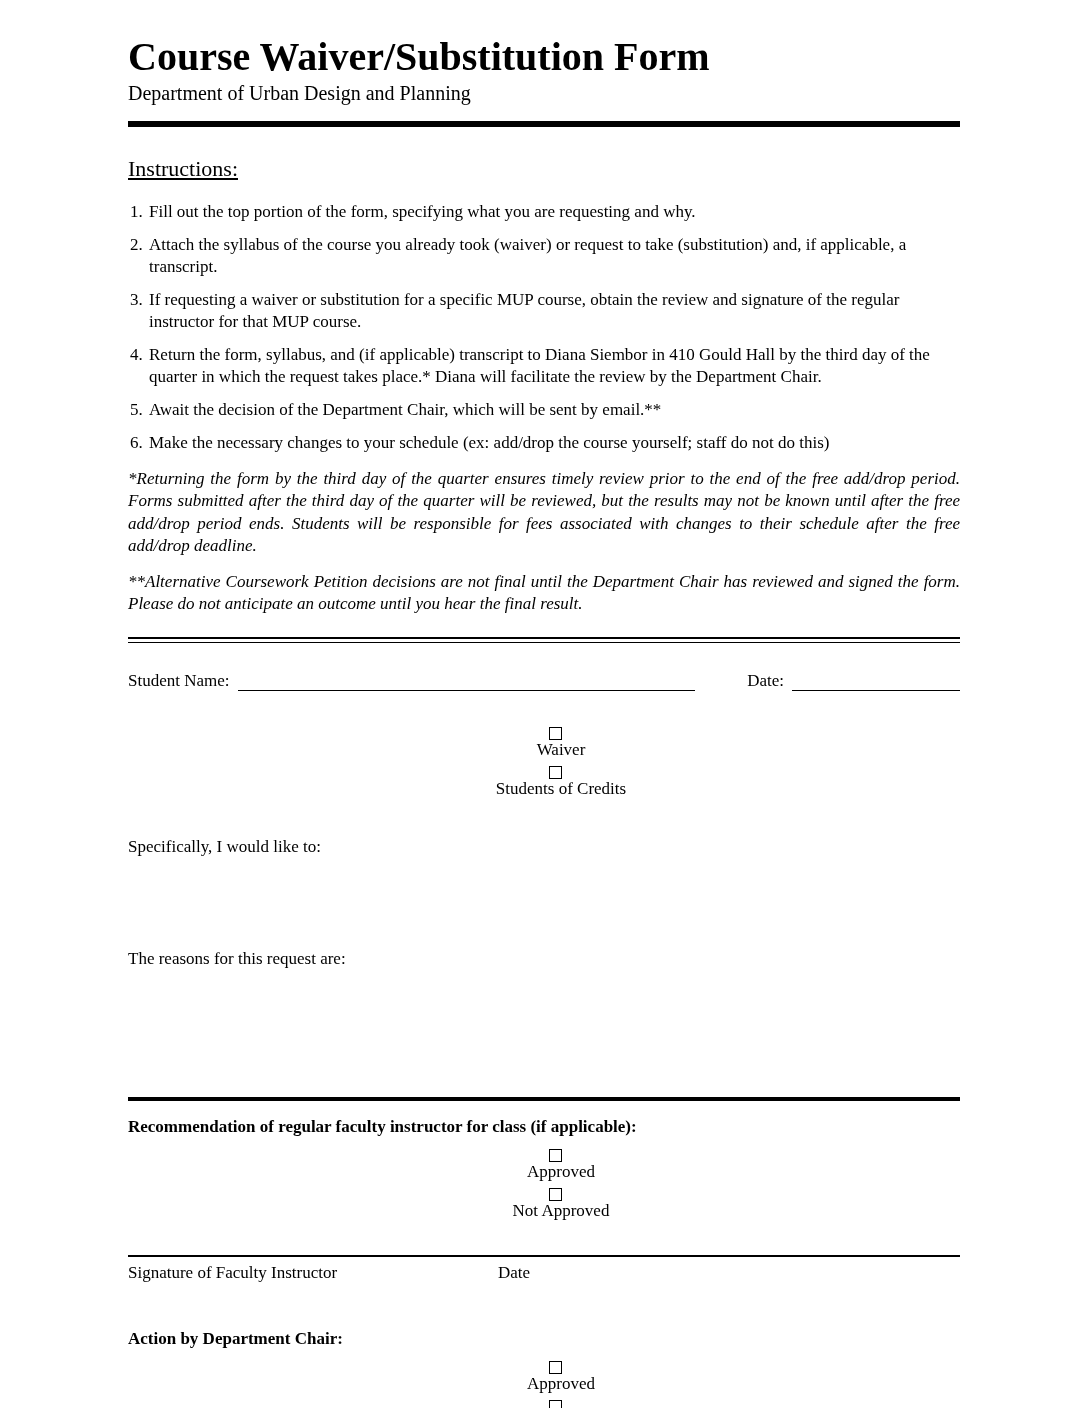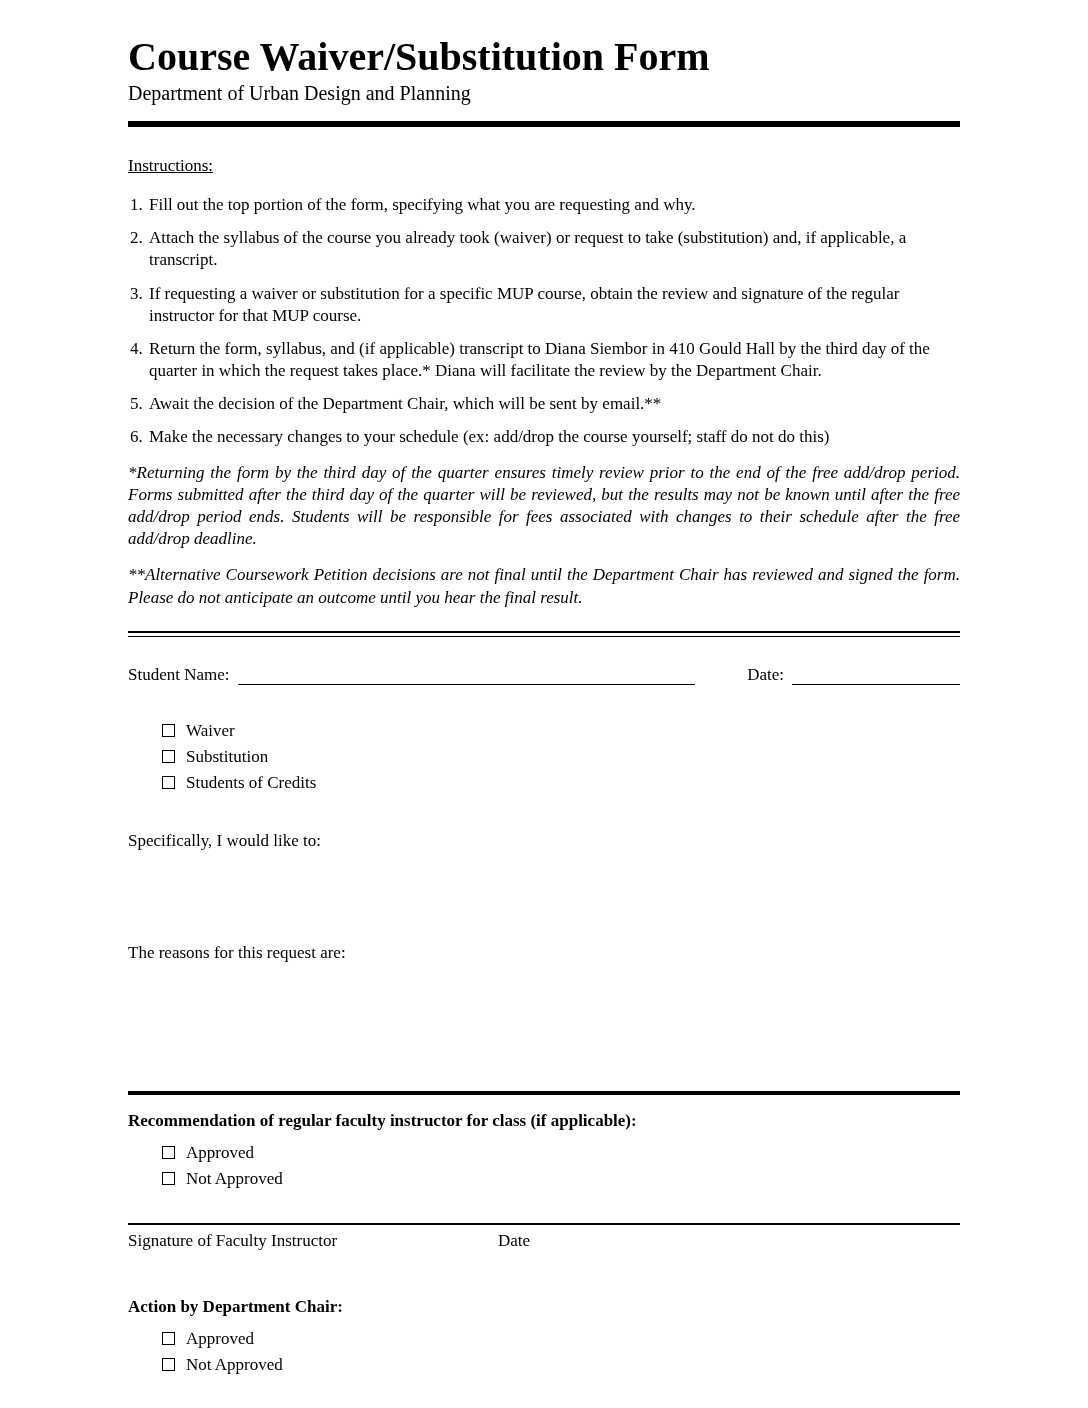--- a/index.html
+++ b/index.html
@@ -29,21 +29,21 @@
   .rule-thin  { border: none; background: #000; height: 2px; }
   .rule-double {
     height: 6px;
     border-top: 2px solid #000;
     border-bottom: 1px solid #000;
   }
 
   .body-text { font-size: 17px; line-height: 1.25; }
 
   .instructions-heading {
-    font-size: 17px;
+    font-size: 22px;
     text-decoration: underline;
     margin-top: 28px;
   }
 
   ol.instr-list {
     margin-top: 18px;
     padding-left: 19px;
     list-style: decimal outside;
   }
   ol.instr-list li {
@@ -70,20 +70,21 @@
   .name-line { flex: 1; margin-left: 8px; margin-right: 52px; }
   .date-line { width: 168px; margin-left: 8px; }
 
   .request-block { margin-top: 36px; font-size: 17px; }
   .check-list { margin-top: 6px; margin-left: 34px; }
   .check-row {
     display: flex;
     align-items: center;
     margin-bottom: 6px;
     font-size: 17px;
+    flex-direction: column;
   }
   .checkbox {
     width: 13px;
     height: 13px;
     border: 1px solid #000;
     display: inline-block;
     margin-right: 11px;
     flex: 0 0 auto;
   }
 
@@ -146,24 +147,20 @@
   </div>
 
   <div class="request-block">
     <div class="check-list">
       <div class="check-row">
         <span class="checkbox"></span>
         <span>Waiver</span>
       </div>
       <div class="check-row">
         <span class="checkbox"></span>
-        <span>Substitution</span>
-      </div>
-      <div class="check-row">
-        <span class="checkbox"></span>
         <span>Students of Credits</span>
       </div>
     </div>
   </div>
 
   <div class="prompt">Specifically, I would like to:</div>
   <div class="write-area-1"></div>
 
   <div class="prompt" style="margin-top:0;">The reasons for this request are:</div>
   <div class="write-area-2"></div>

